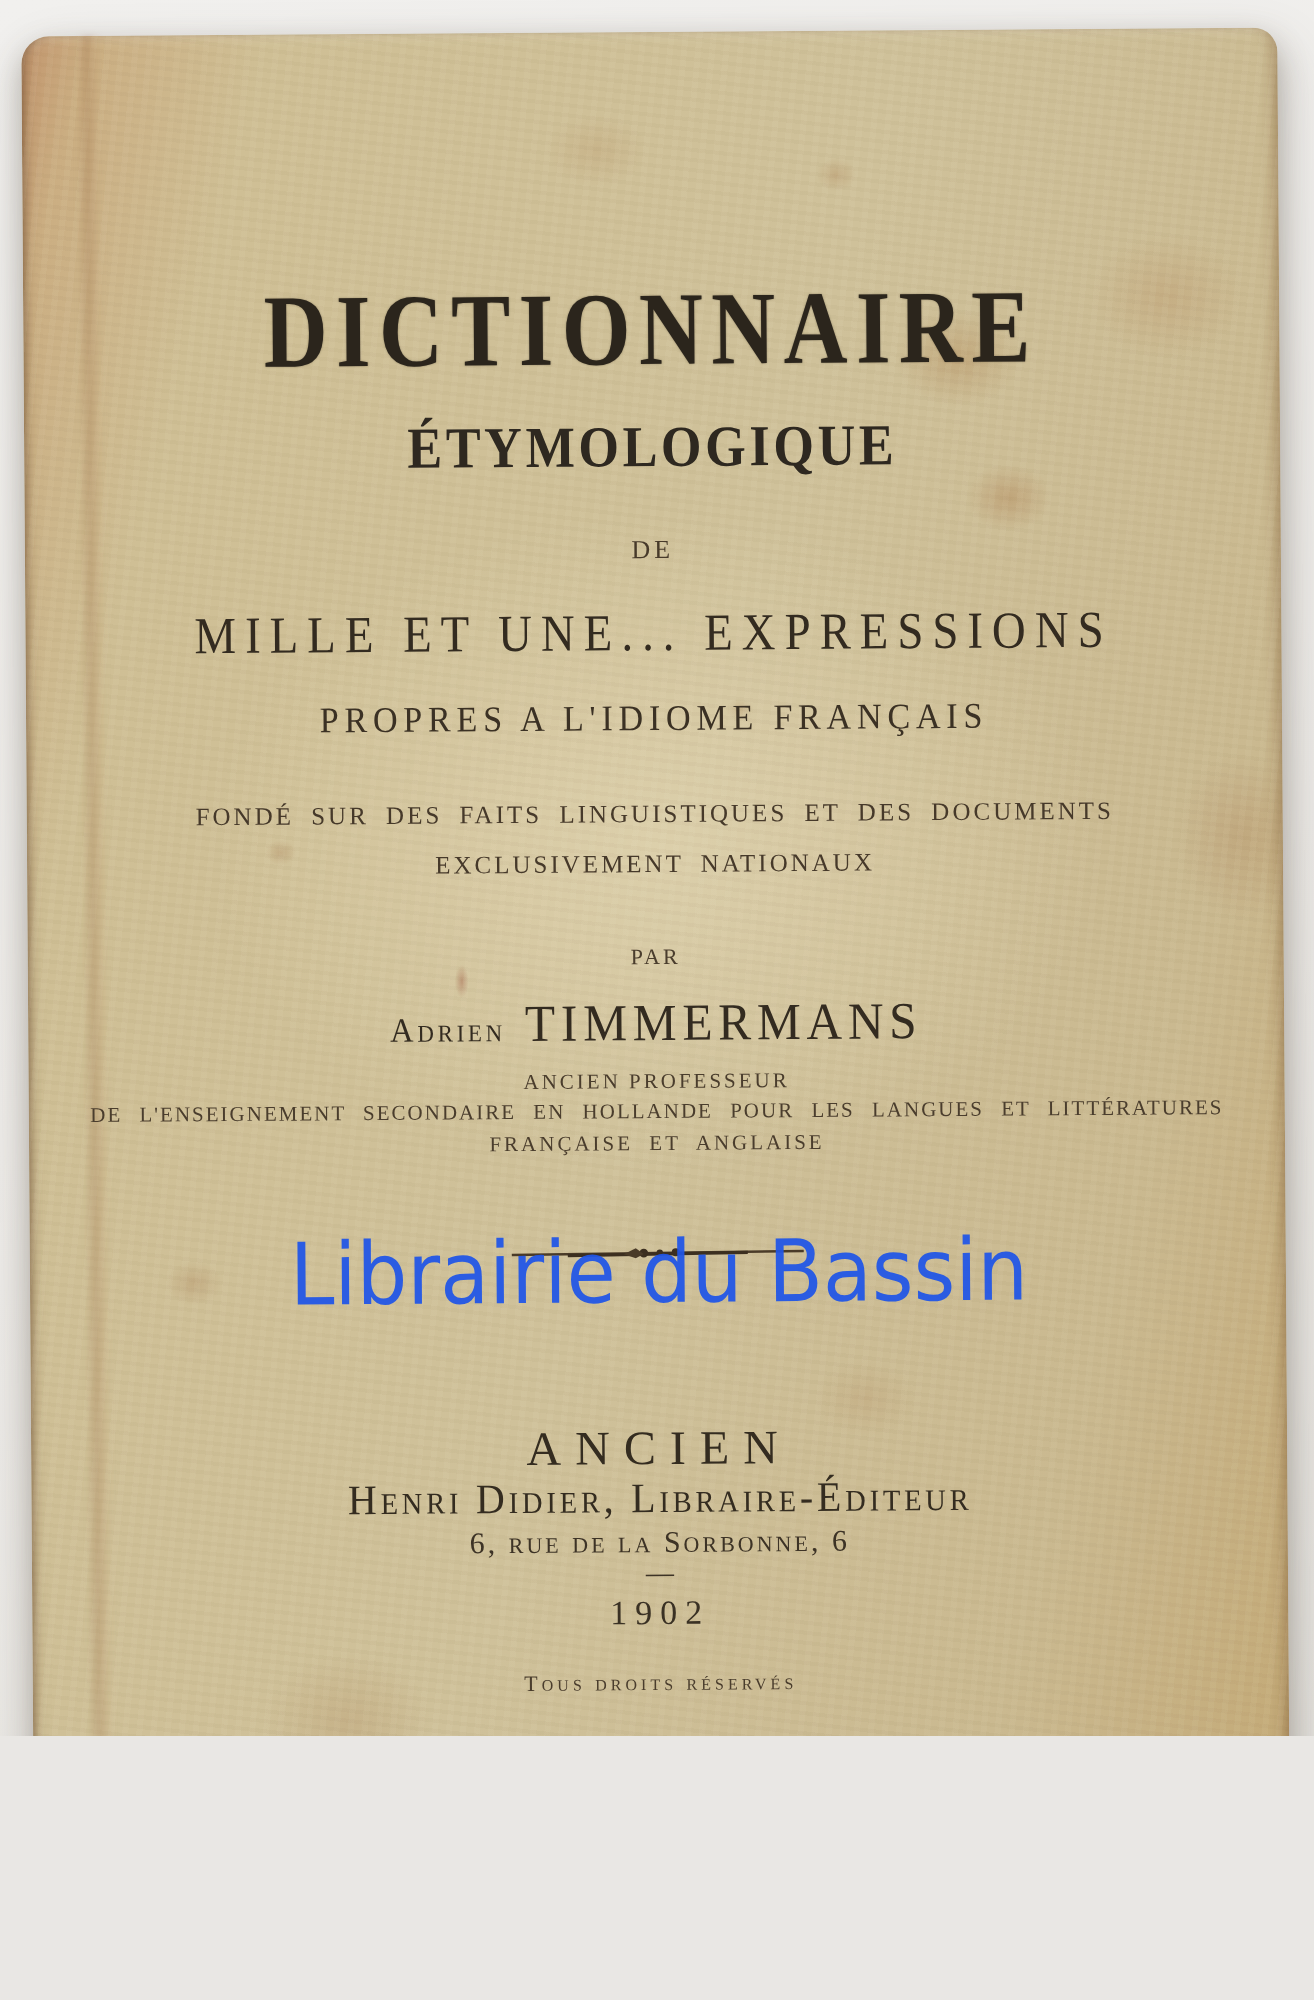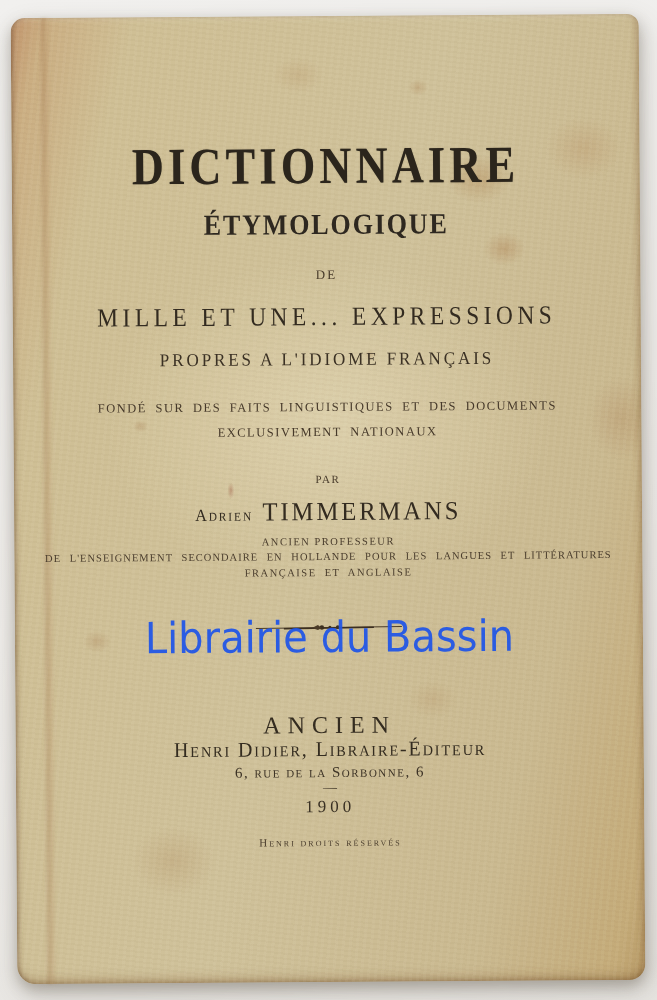--- a/index.html
+++ b/index.html
@@ -3,21 +3,21 @@
 <meta charset="utf-8">
 <style>
   html, body { margin: 0; padding: 0; }
   body {
     width: 657px; height: 1000px;
     font-family: "Liberation Serif", serif;
     background: #e9e7e4;
   }
   .photo {
     position: relative;
-    width: 657px; height: 1000px;
+    width: 657px; height: 868px;
     overflow: hidden;
     background: linear-gradient(165deg, #f1f0ee 0%, #edebe8 55%, #e6e4e0 100%);
   }
   .book {
     position: absolute;
     left: 14px; top: 16px;
     width: 628px; height: 966px;
     border-radius: 14px 12px 16px 18px;
     transform: rotate(-0.4deg);
     background:
@@ -176,22 +176,22 @@
 
       <div class="line address">
         <span>6, rue de la Sorbonne, 6</span>
       </div>
 
       <div class="line separator">
         <span>—</span>
       </div>
 
       <div class="line year">
-        <span>1900</span>
+        <span>1902</span>
       </div>
 
       <div class="line rights">
-        <span>Henri droits réservés</span>
+        <span>Tous droits réservés</span>
       </div>
 
     </div>
   </div>
 </div>
 
 </body></html>

